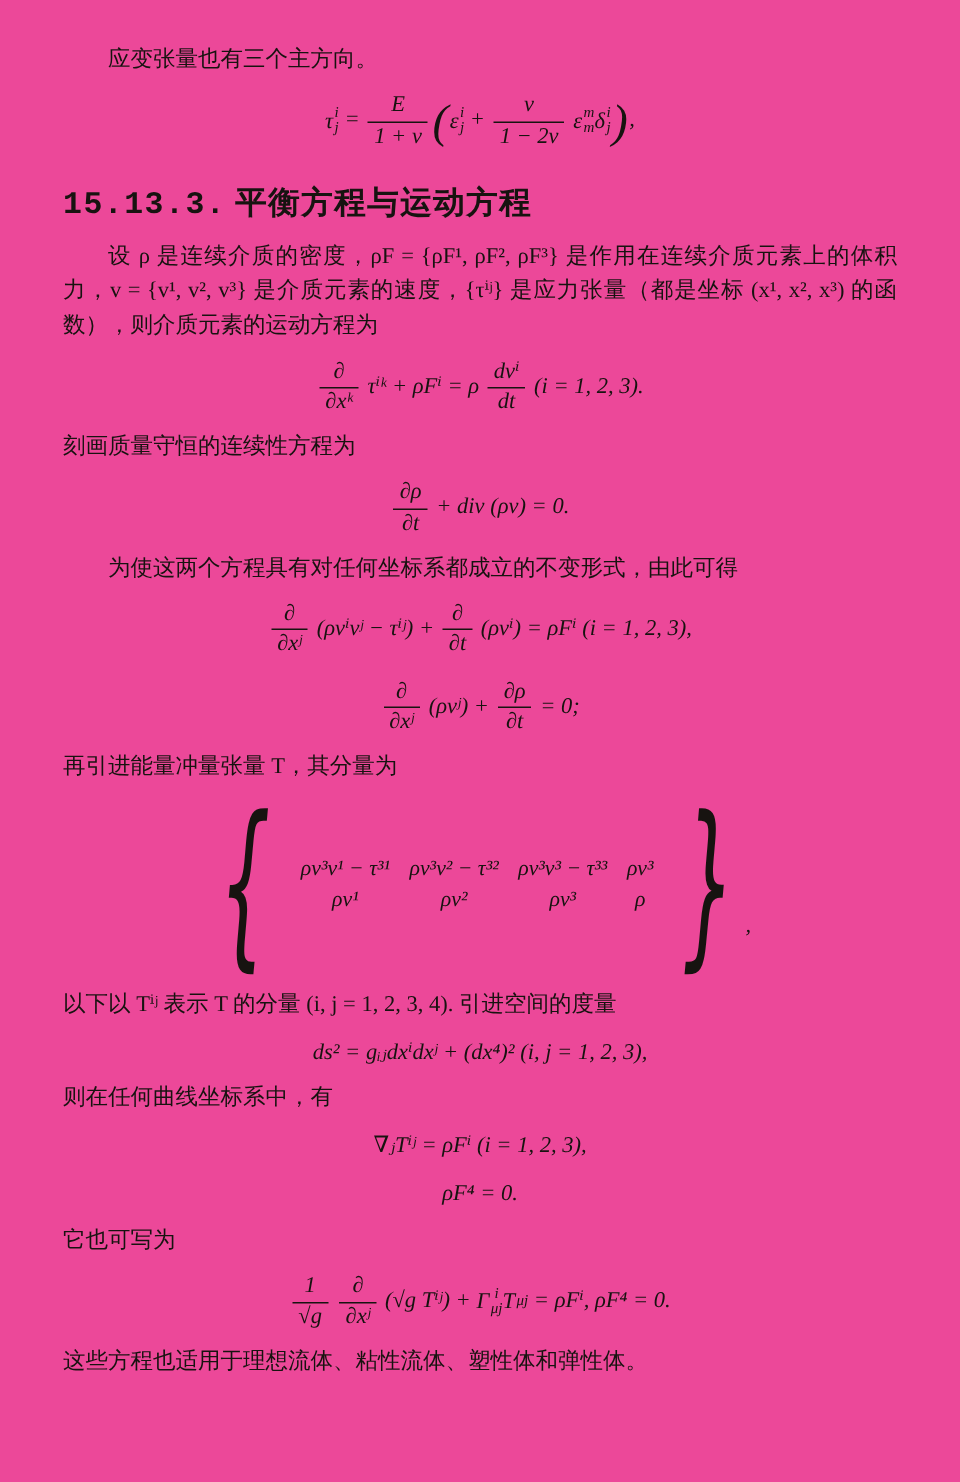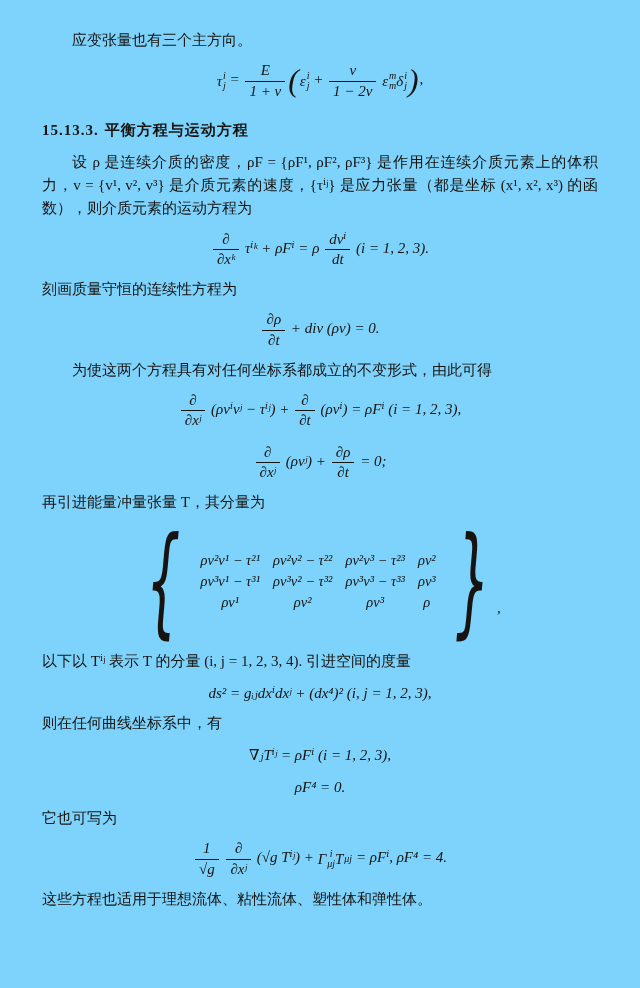--- a/index.html
+++ b/index.html
@@ -1,31 +1,31 @@
 <!DOCTYPE html>
 <html><head>
 <meta charset="utf-8">
 <style>
   html,body{margin:0;padding:0;}
   body{background:#e9e9e9;}
   .page{
     width:640px;height:988px;box-sizing:border-box;
-    background:#7dd3fc;color:#171310;
+    background:#ec4899;color:#171310;
     font-family:"Liberation Serif","DejaVu Serif",serif;
     font-size:15px;
     padding:26px 42px 14px 42px;
     display:flex;flex-direction:column;
     overflow:hidden;
   }
   p{margin:3px 0;line-height:1.55;text-align:justify;}
   p.indent{text-indent:2em;}
   h2{
-    font-size:15px;font-weight:bold;letter-spacing:1px;
+    font-size:21px;font-weight:bold;letter-spacing:1px;
     margin:14px 0 8px 0;
-    font-family:Liberation Serif, serif;
+    font-family:Liberation Mono, monospace;
   }
   h2 .secnum{margin-right:6px;font-weight:600;}
   .formula{
     font-style:italic;text-align:center;
     margin:7px 0;line-height:1.25;
     font-family:"Liberation Serif","DejaVu Serif",serif;
   }
   .frac{display:inline-block;vertical-align:middle;text-align:center;margin:0 2px;line-height:1.15;}
   .frac .num{display:block;padding:0 4px 1px 4px;border-bottom:1px solid #171310;}
   .frac .den{display:block;padding:1px 4px 0 4px;}
@@ -89,26 +89,20 @@
   <div class="formula"><span class="frac"><span class="num">∂</span><span class="den">∂xʲ</span></span><span> (ρvⁱvʲ − τⁱʲ) + </span><span class="frac"><span class="num">∂</span><span class="den">∂t</span></span><span> (ρvⁱ) = ρFⁱ (i = 1, 2, 3),</span></div>
   <div class="formula"><span class="frac"><span class="num">∂</span><span class="den">∂xʲ</span></span><span> (ρvʲ) + </span><span class="frac"><span class="num">∂ρ</span><span class="den">∂t</span></span><span> = 0;</span></div>
 
   <p>再引进能量冲量张量 T，其分量为</p>
 
   <div class="matrix">
       <span class="brace">{</span>
       <table class="mgrid">
         <tbody>
           <tr>
-            <td>ρv²v¹ − τ²¹</td>
-            <td>ρv²v² − τ²²</td>
-            <td>ρv²v³ − τ²³</td>
-            <td>ρv²</td>
-          </tr>
-          <tr>
             <td>ρv³v¹ − τ³¹</td>
             <td>ρv³v² − τ³²</td>
             <td>ρv³v³ − τ³³</td>
             <td>ρv³</td>
           </tr>
           <tr>
             <td>ρv¹</td>
             <td>ρv²</td>
             <td>ρv³</td>
             <td>ρ</td>
@@ -135,17 +129,17 @@
         <span class="ss-stack">
           <span class="ss-up">i</span>
           <span class="ss-dn">μj</span>
         </span>
       </span><span class="supsub">
         <span class="ss-base">T</span>
         <span class="ss-stack">
           <span class="ss-up">μj</span>
           <span class="ss-dn"></span>
         </span>
-      </span><span> = ρFⁱ,  ρF⁴ = 4.</span></div>
+      </span><span> = ρFⁱ,  ρF⁴ = 0.</span></div>
 
   <p>这些方程也适用于理想流体、粘性流体、塑性体和弹性体。</p>
 
 </div>
 
 </body></html>

